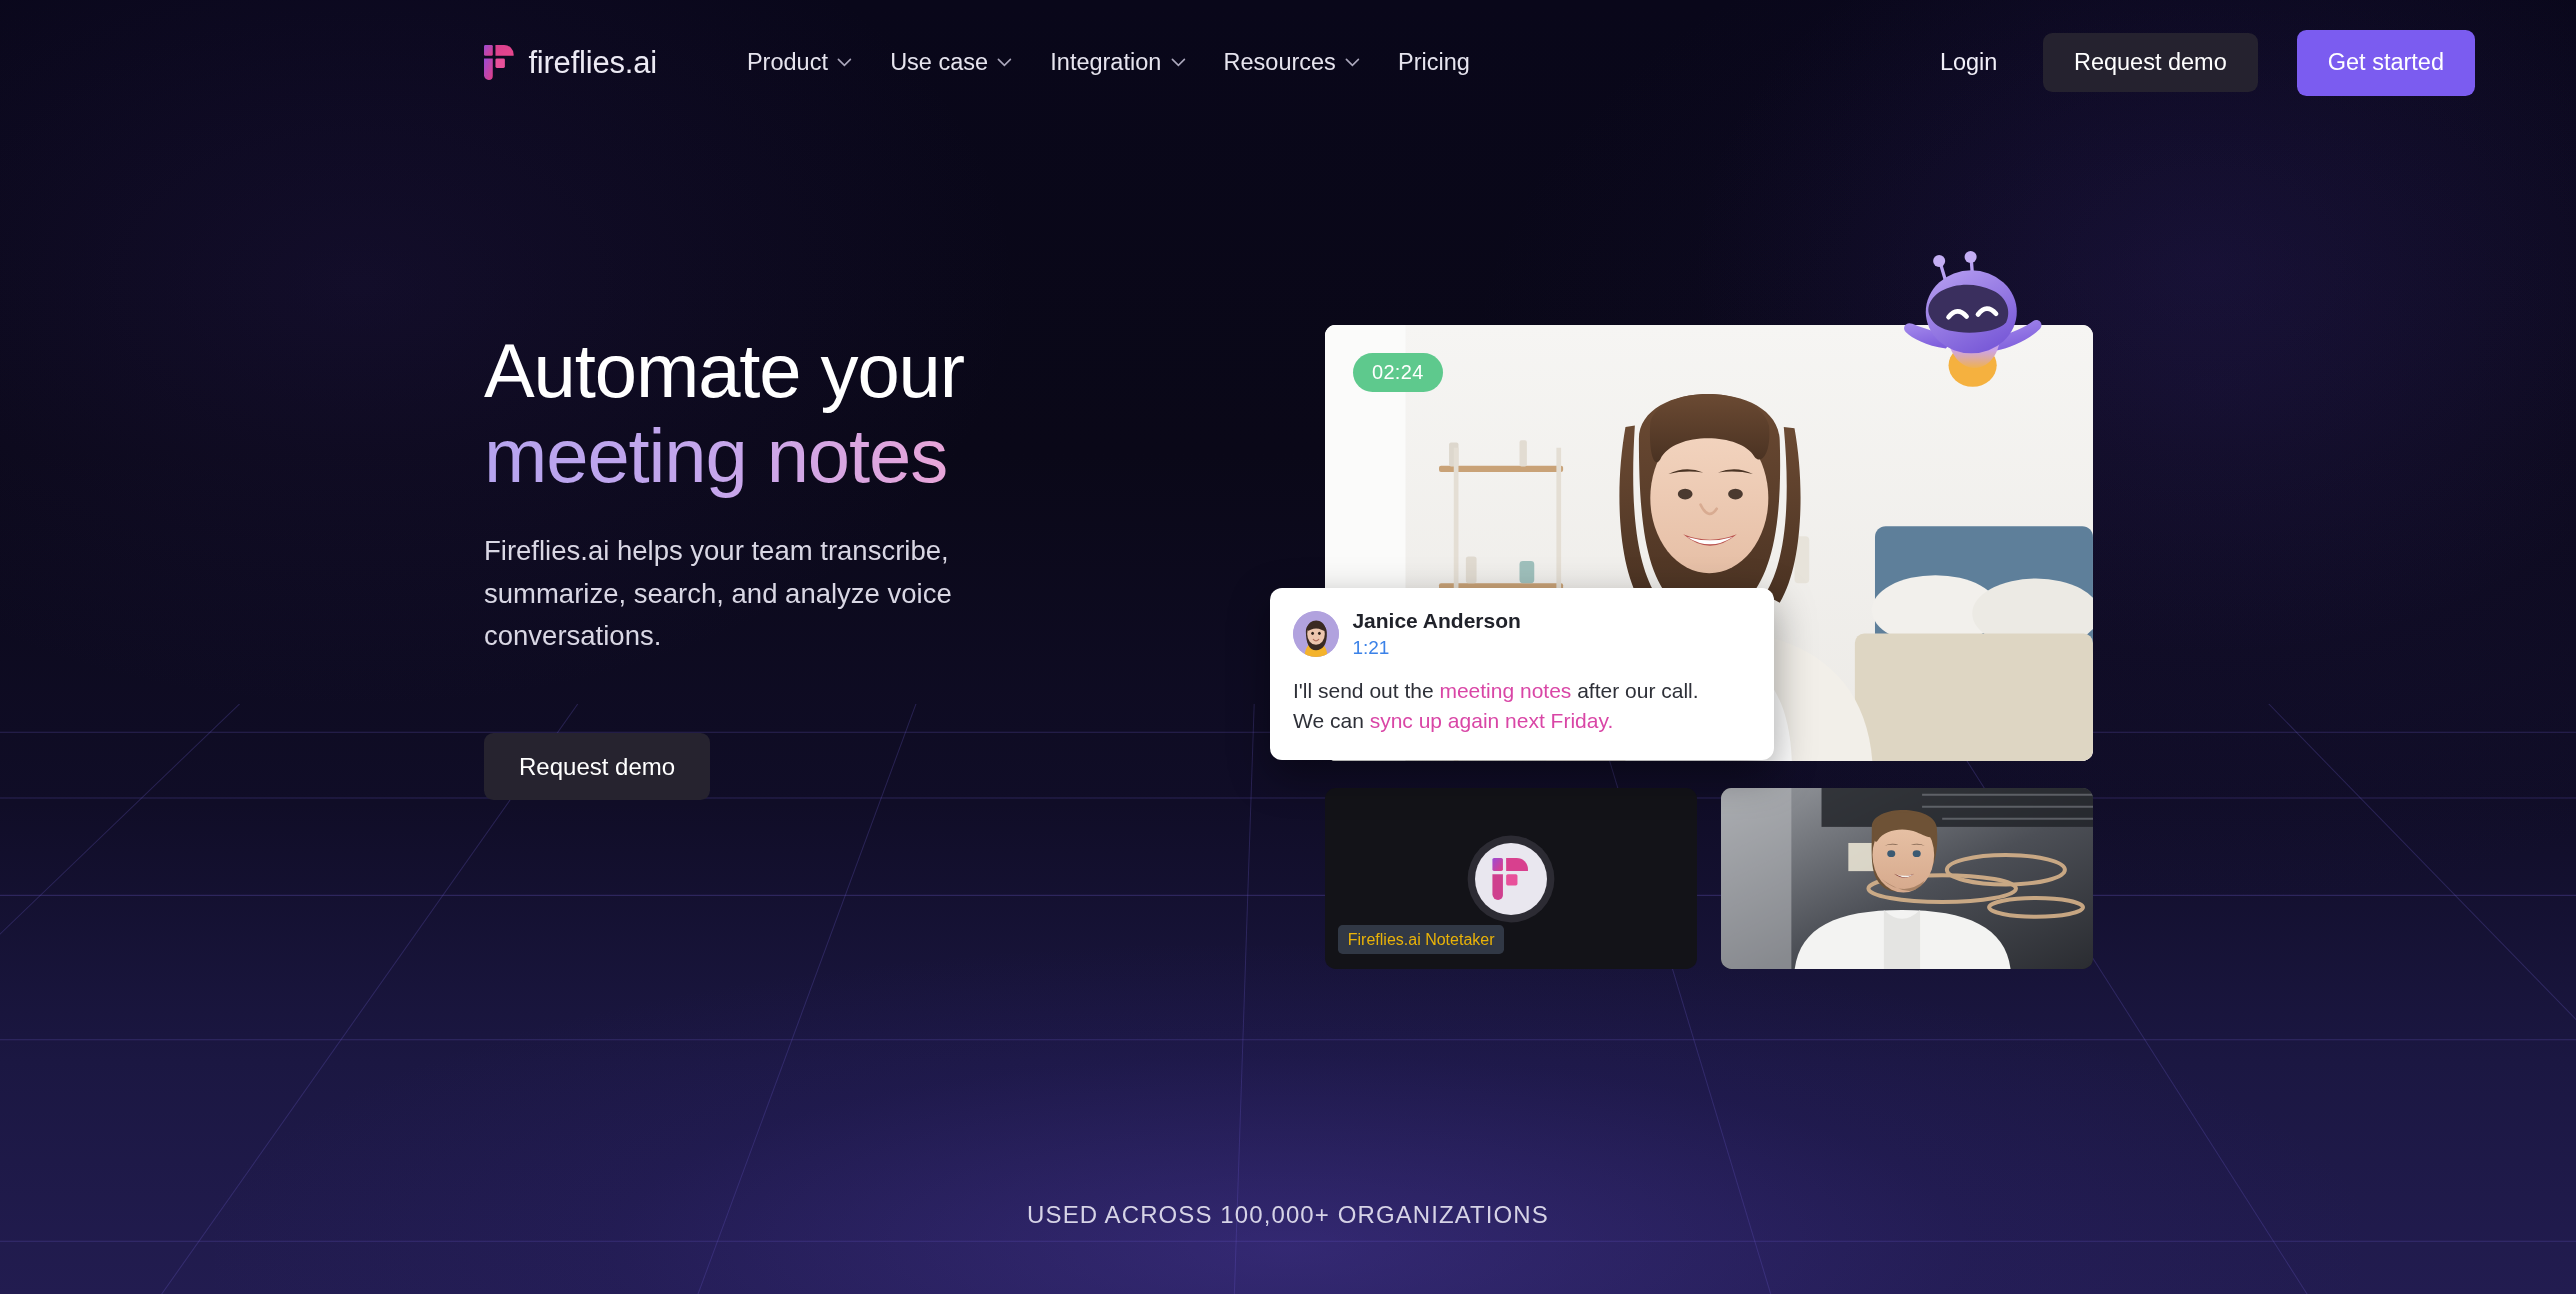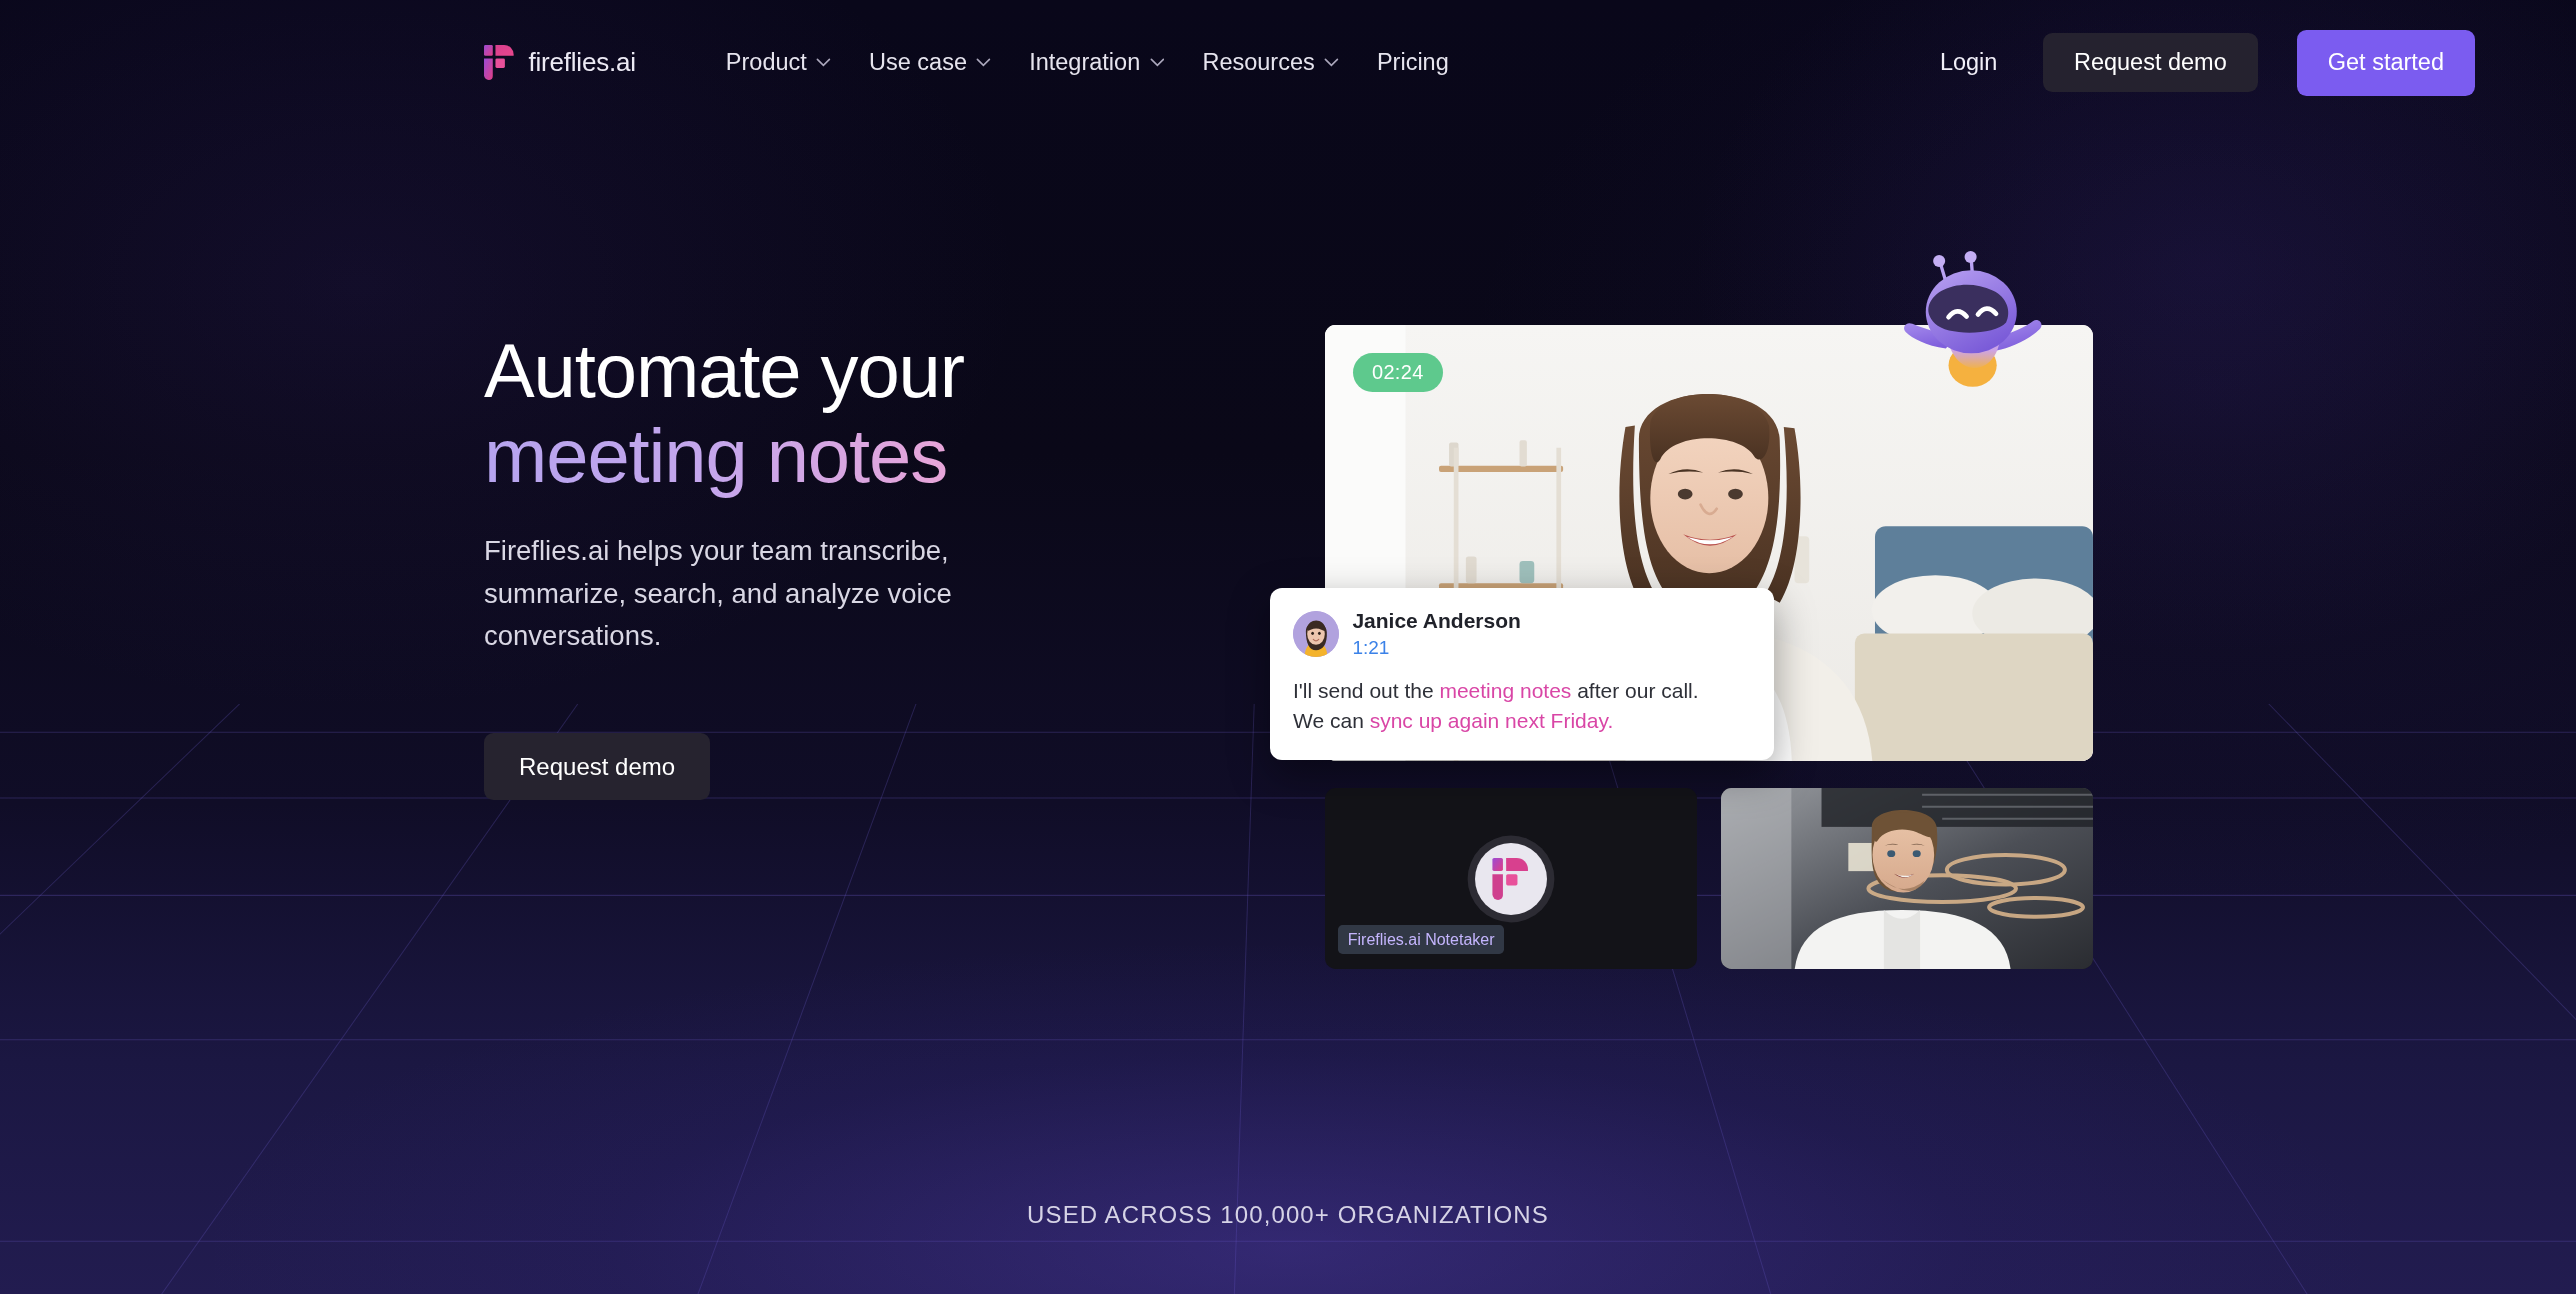--- a/index.html
+++ b/index.html
@@ -45,21 +45,21 @@
     position: absolute; left: 0; top: 0; width: 2576px; height: 125px;
     display: flex; align-items: center; z-index: 40;
   }
   .nav-inner {
     display: flex; align-items: center; width: 100%;
     padding: 0 101px 0 484px;
   }
   .brand { display: flex; align-items: center; gap: 13.4px; }
   .brand-mark { width: 31px; height: 35px; display: block; }
   .brand-text {
-    font-size: 26px; color: #eceaf4; letter-spacing: -0.2px; font-weight: 400; text-align: right;
+    font-size: 31px; color: #eceaf4; letter-spacing: -0.2px; font-weight: 400; text-align: right;
   }
 
   .nav-links { display: flex; align-items: center; gap: 0; margin-left: 71px; justify-content: space-between; }
   .nav-link {
     display: flex; align-items: center; gap: 9.4px;
     font-size: 23.5px; color: #e6e4ee; padding: 0 19px; cursor: pointer;
     white-space: nowrap;
   }
   .chev { width: 14.8px; height: 8.7px; display: block; opacity: .82; }
 
@@ -124,21 +124,21 @@
     border-radius: 10.7px; overflow: hidden; background: #131318;
   }
   .notetaker-avatar {
     position: absolute; left: 50%; top: 50%; transform: translate(-50%,-50%);
     width: 72px; height: 72px; border-radius: 50%;
     background: #e9e7ef; display: flex; align-items: center; justify-content: center;
     box-shadow: 0 0 0 7.4px #2c2b33;
   }
   .notetaker-label {
     position: absolute; left: 13.4px; bottom: 14.8px;
-    background: rgba(52,60,74,.92); color: #c4b5fd;
+    background: rgba(52,60,74,.92); color: #eab308;
     font-size: 16px; padding: 5.4px 9.4px; border-radius: 4.7px;
   }
 
   .vid-bot-right {
     position: absolute; left: 396px; top: 463px; width: 372px; height: 181px;
     border-radius: 10.7px; overflow: hidden; background: #1b1b1e;
   }
 
   
   .transcript {

